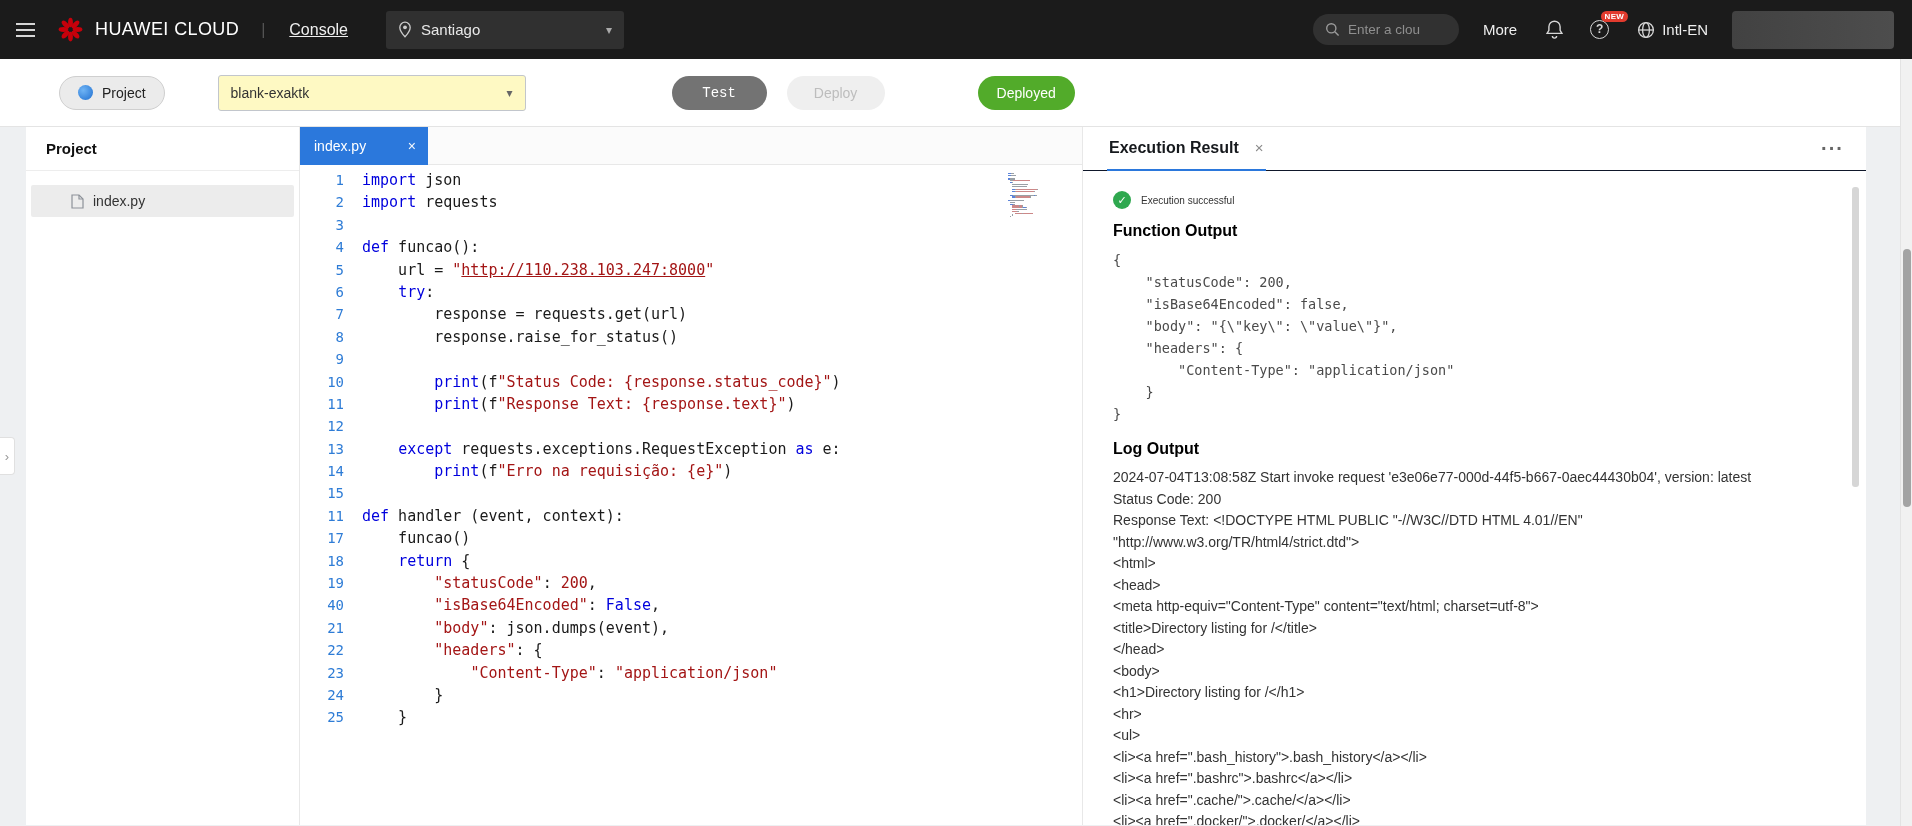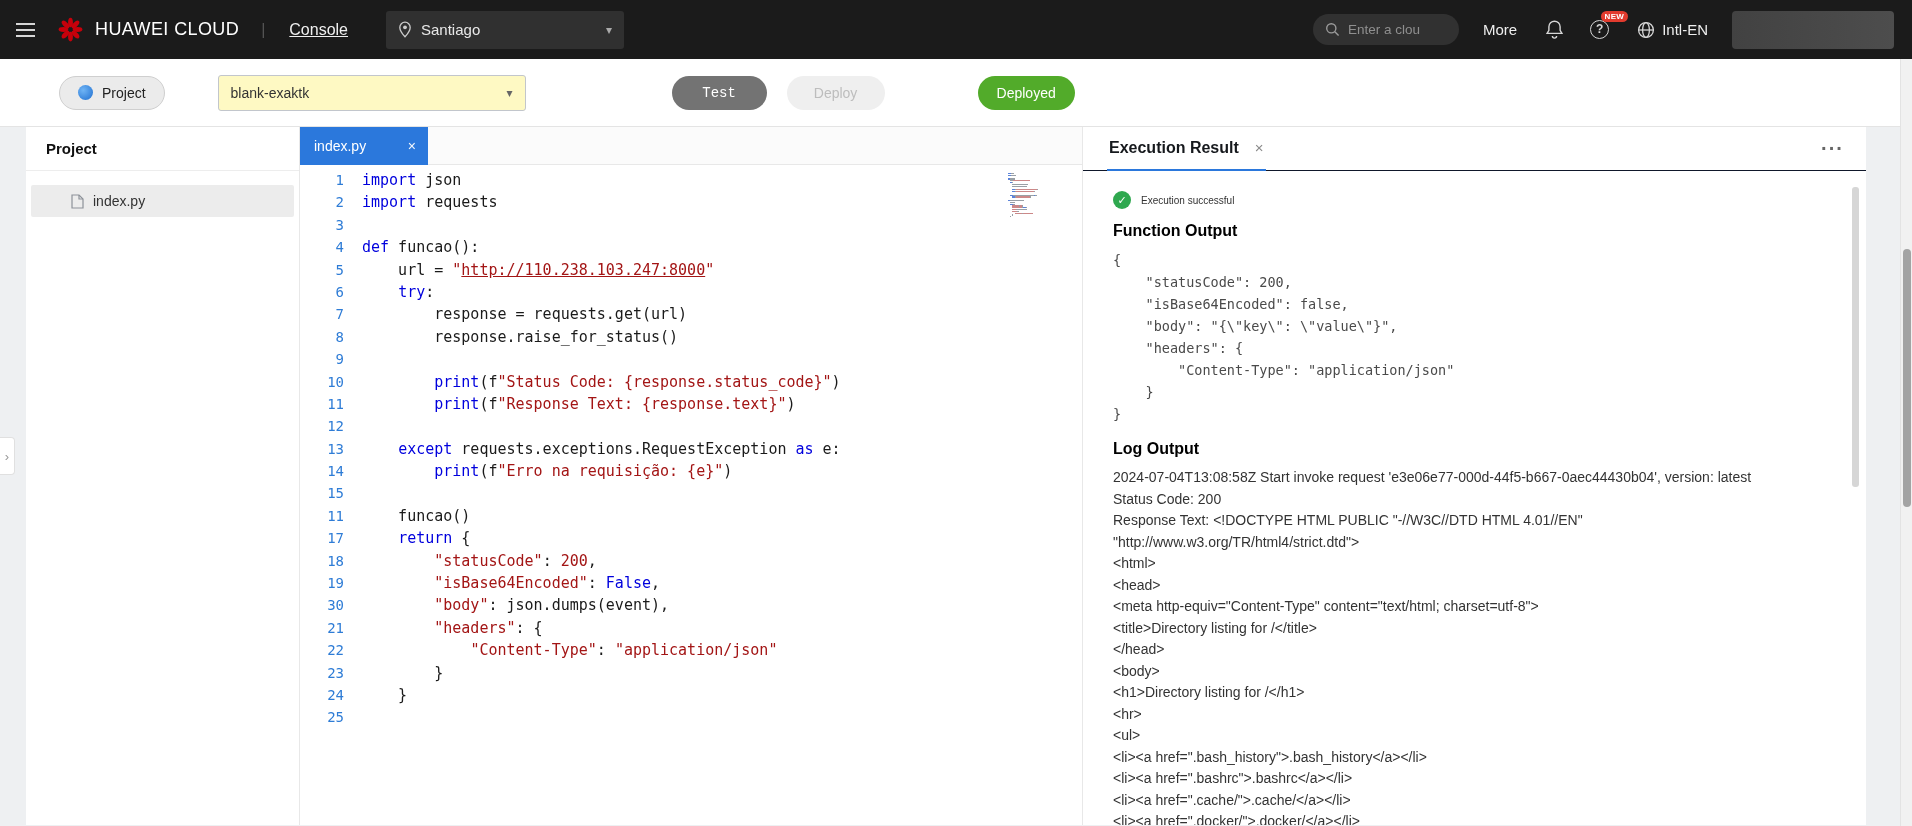--- a/index.html
+++ b/index.html
@@ -214,21 +214,21 @@
           <div class="ln">10</div>
           <div class="ln">11</div>
           <div class="ln">12</div>
           <div class="ln">13</div>
           <div class="ln">14</div>
           <div class="ln">15</div>
           <div class="ln">11</div>
           <div class="ln">17</div>
           <div class="ln">18</div>
           <div class="ln">19</div>
-          <div class="ln">30</div>
+          <div class="ln">40</div>
           <div class="ln">21</div>
           <div class="ln">22</div>
           <div class="ln">23</div>
           <div class="ln">24</div>
           <div class="ln">25</div>
         </div>
       <div class="code">
           <div class="code-line"><span class="tok-k">import</span><span class="tok-p"> json</span></div>
           <div class="code-line"><span class="tok-k">import</span><span class="tok-p"> requests</span></div>
           <div class="code-line"></div>
@@ -237,20 +237,21 @@
           <div class="code-line"><span class="tok-p">    </span><span class="tok-k">try</span><span class="tok-p">:</span></div>
           <div class="code-line"><span class="tok-p">        response = requests.get(url)</span></div>
           <div class="code-line"><span class="tok-p">        response.raise_for_status()</span></div>
           <div class="code-line"></div>
           <div class="code-line"><span class="tok-p">        </span><span class="tok-k">print</span><span class="tok-p">(f</span><span class="tok-s">"Status Code: {response.status_code}"</span><span class="tok-p">)</span></div>
           <div class="code-line"><span class="tok-p">        </span><span class="tok-k">print</span><span class="tok-p">(f</span><span class="tok-s">"Response Text: {response.text}"</span><span class="tok-p">)</span></div>
           <div class="code-line"></div>
           <div class="code-line"><span class="tok-p">    </span><span class="tok-k">except</span><span class="tok-p"> requests.exceptions.RequestException </span><span class="tok-k">as</span><span class="tok-p"> e:</span></div>
           <div class="code-line"><span class="tok-p">        </span><span class="tok-k">print</span><span class="tok-p">(f</span><span class="tok-s">"Erro na requisição: {e}"</span><span class="tok-p">)</span></div>
           <div class="code-line"></div>
+          <div class="code-line"><span class="tok-k">def</span><span class="tok-p"> handler (event, context):</span></div>
           <div class="code-line"><span class="tok-p">    funcao()</span></div>
           <div class="code-line"><span class="tok-p">    </span><span class="tok-k">return</span><span class="tok-p"> {</span></div>
           <div class="code-line"><span class="tok-p">        </span><span class="tok-s">"statusCode"</span><span class="tok-p">: </span><span class="tok-n">200</span><span class="tok-p">,</span></div>
           <div class="code-line"><span class="tok-p">        </span><span class="tok-s">"isBase64Encoded"</span><span class="tok-p">: </span><span class="tok-k">False</span><span class="tok-p">,</span></div>
           <div class="code-line"><span class="tok-p">        </span><span class="tok-s">"body"</span><span class="tok-p">: json.dumps(event),</span></div>
           <div class="code-line"><span class="tok-p">        </span><span class="tok-s">"headers"</span><span class="tok-p">: {</span></div>
           <div class="code-line"><span class="tok-p">            </span><span class="tok-s">"Content-Type"</span><span class="tok-p">: </span><span class="tok-s">"application/json"</span></div>
           <div class="code-line"><span class="tok-p">        }</span></div>
           <div class="code-line"><span class="tok-p">    }</span></div>
         </div>

